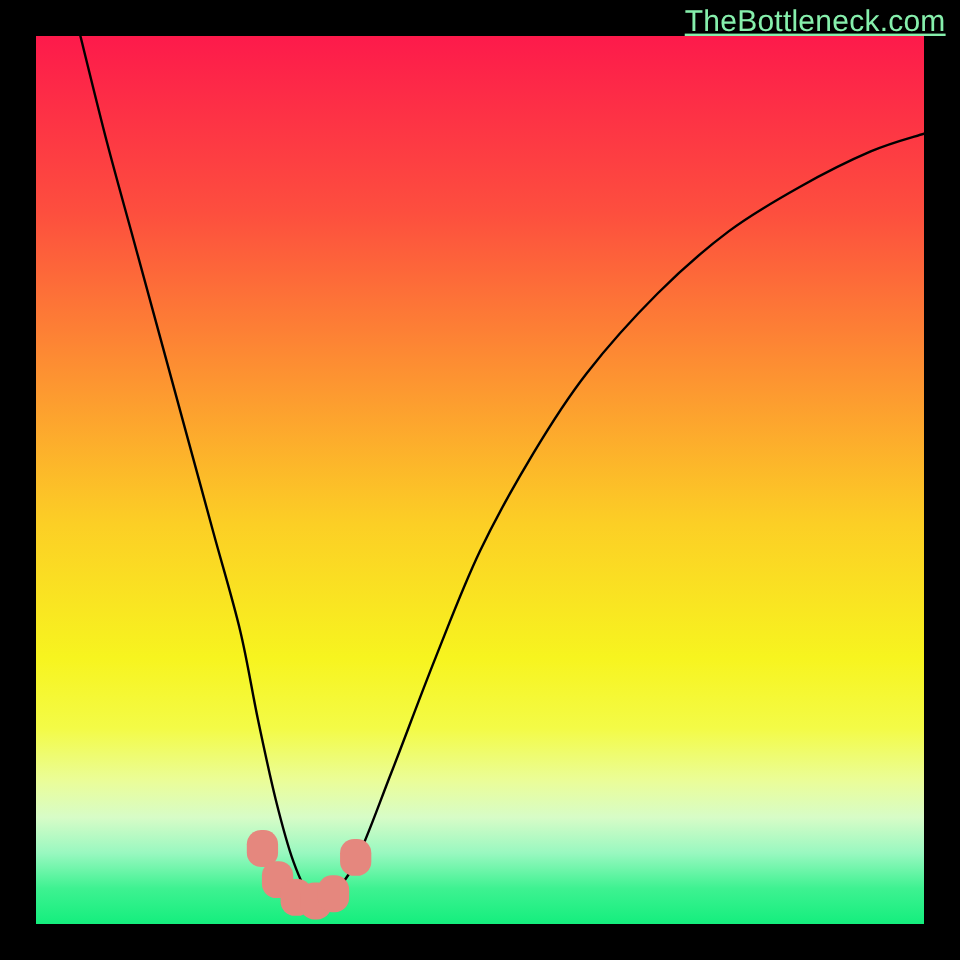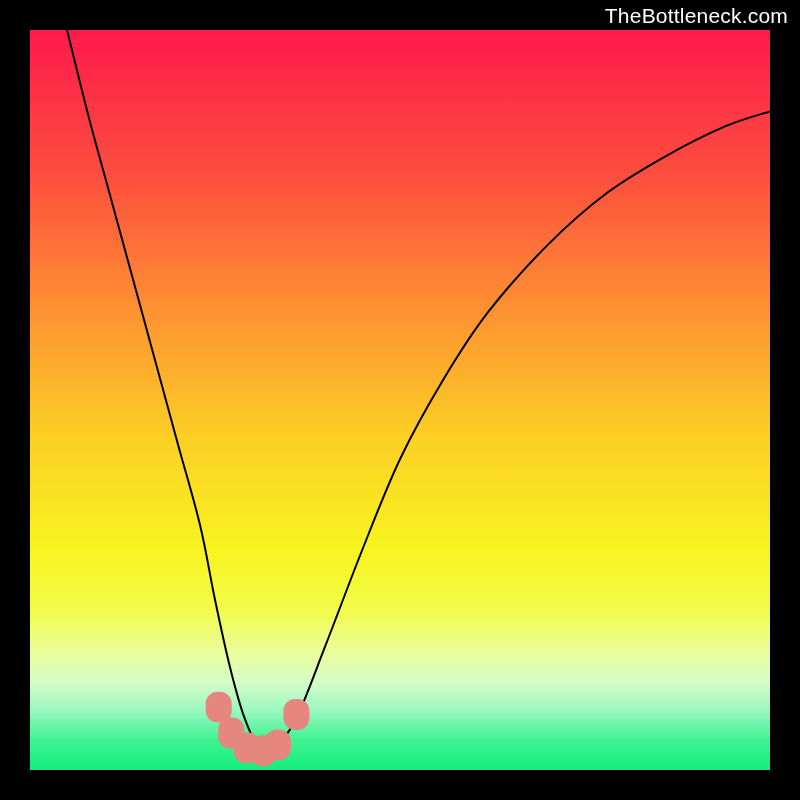--- a/index.html
+++ b/index.html
@@ -14,25 +14,26 @@
   .frame {
     position: relative;
     width: 800px;
     height: 800px;
     background: #000;
   }
   .watermark {
     position: absolute;
     top: 4px;
     right: 12px;
-    font-size: 21px;
+    font-size: 25px;
     font-weight: 500;
-    color: #ffffff;
+    color: #86efac;
     letter-spacing: 0.2px;
     z-index: 10;
+    text-decoration: underline;
   }
   .plot {
     position: absolute;
     left: 30px;
     top: 30px;
     width: 740px;
     height: 740px;
   }
   .plot svg {
     display: block;

